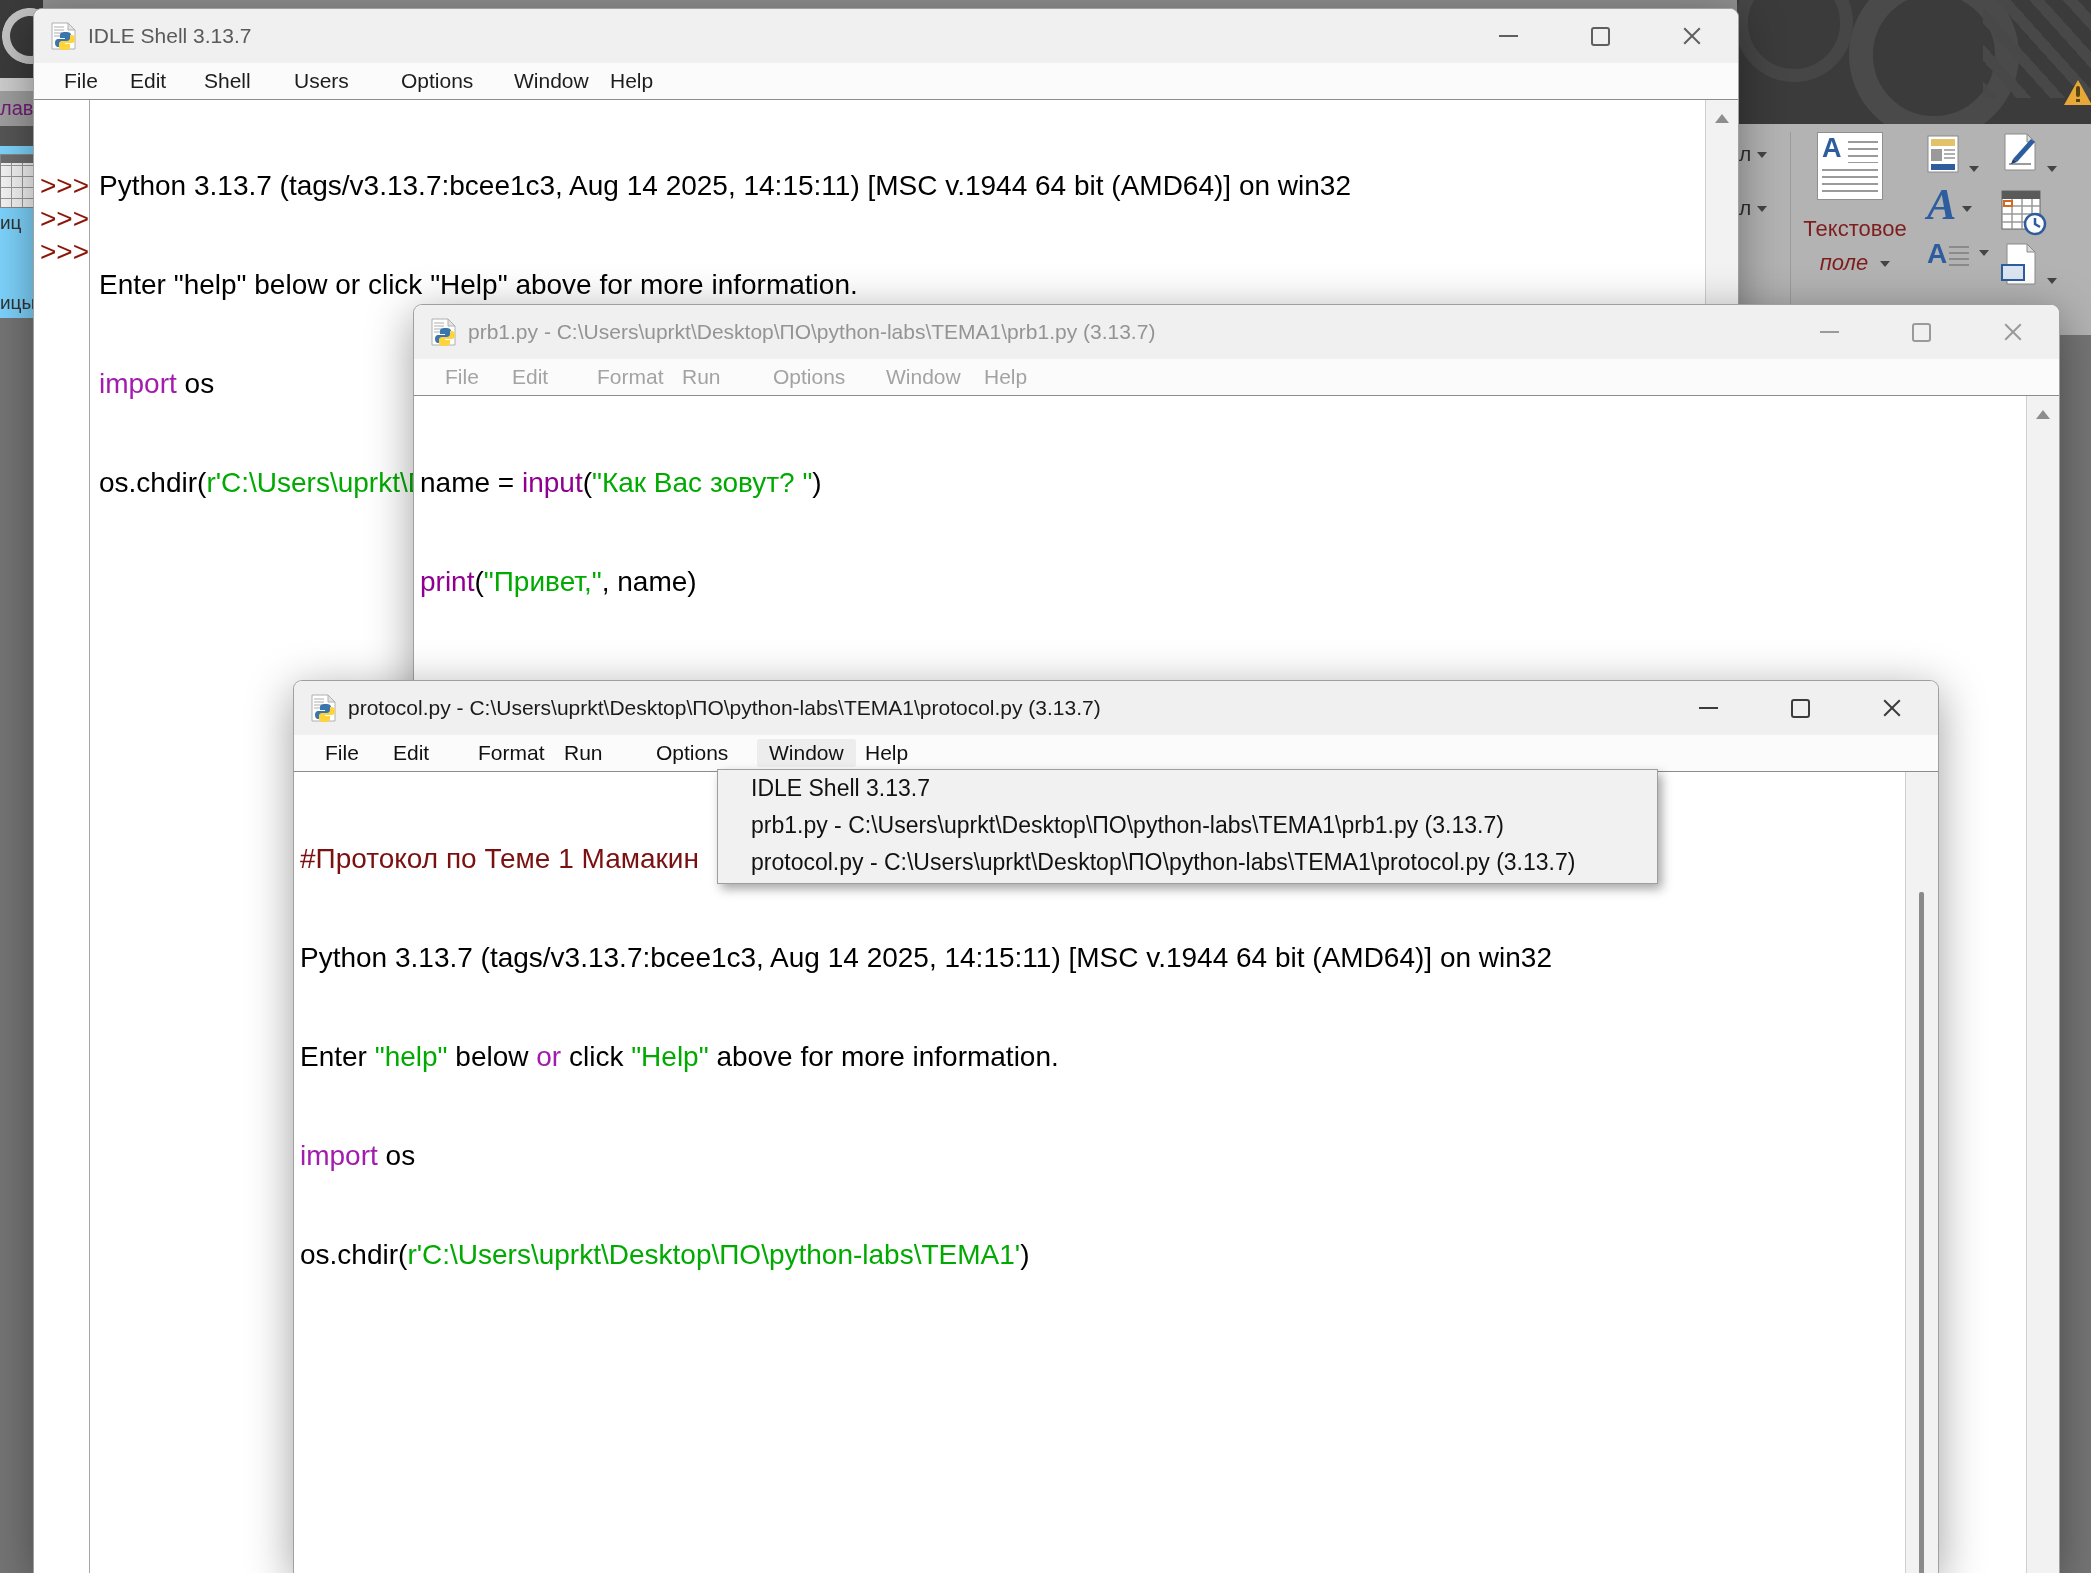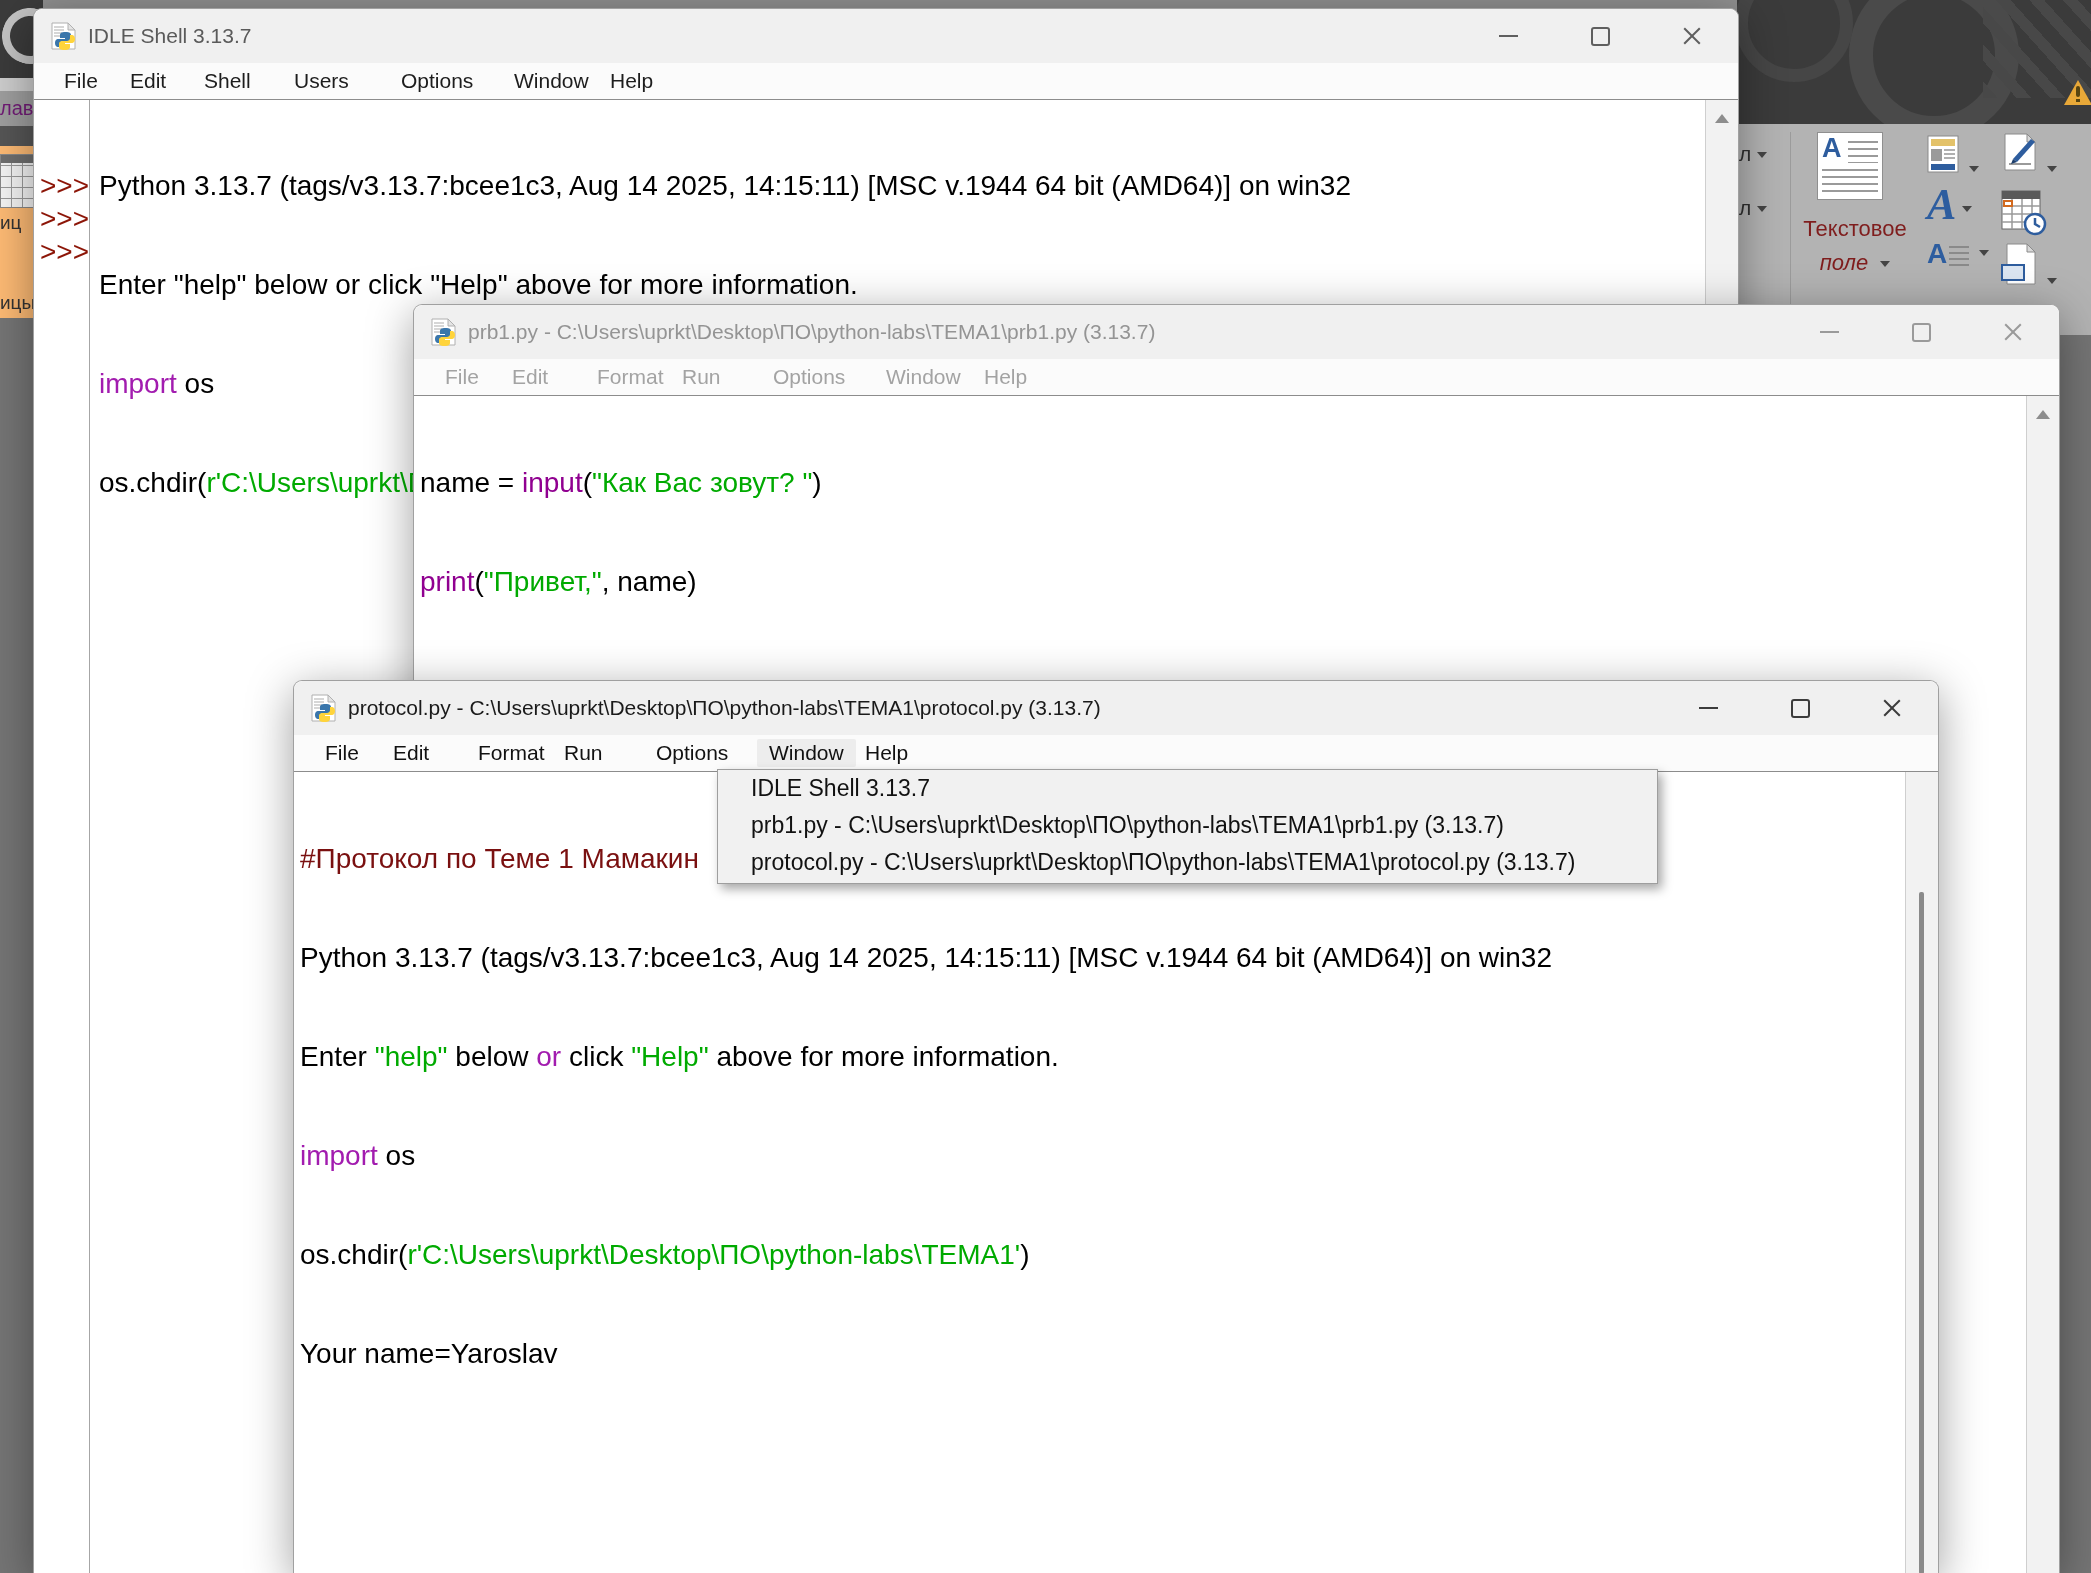--- a/index.html
+++ b/index.html
@@ -9,21 +9,21 @@
 
   
   .left-strip{left:0;top:0;width:43px;height:1573px;z-index:0;}
   .ls-seg{position:absolute;left:0;width:43px;}
   .ls-dark-top{top:0;height:80px;background:#3b3b3b;overflow:hidden;}
   .c-arc{position:absolute;left:2px;top:8px;width:40px;height:40px;border:8px solid #c4c4c4;
          border-radius:50%;border-right-color:transparent;transform:rotate(18deg);}
   .ls-band-light{top:78px;height:13px;background:#cdcdcd;}
   .ls-glav{top:91px;height:35px;background:#9e9e9e;color:#701a75;font-size:20px;line-height:35px;overflow:hidden;}
   .ls-dark-band{top:126px;height:20px;background:#565656;}
-  .ls-mid{top:146px;height:172px;background:#fdba74;color:#333;overflow:hidden;}
+  .ls-mid{top:146px;height:172px;background:#7dd3fc;color:#333;overflow:hidden;}
   .ls-bottom{top:318px;height:1255px;background:#757575;}
   .frag-ic{position:absolute;left:0;top:66px;font-size:19px;color:#333;}
   .frag-icy{position:absolute;left:0;top:146px;font-size:19px;color:#333;}
   .tbl-icon{position:absolute;left:0;top:8px;width:34px;height:52px;background:#f5f5f5;border:1px solid #888;
     background-image:linear-gradient(#6f6f6f 0 8px, transparent 8px),
       repeating-linear-gradient(to bottom, transparent 0 10px, #9a9a9a 10px 11px),
       repeating-linear-gradient(to right, transparent 0 10px, #9a9a9a 10px 11px);}
 
   
   .dark-tr{left:1737px;top:0;width:354px;height:124px;background:#3b3b3b;overflow:hidden;z-index:0;}
@@ -328,21 +328,20 @@
     <span style="left:475px;" class="mi-active">Window</span>
     <span style="left:571px;">Help</span>
   </div>
   <div class="content">
     <div class="code ed-code">
       <div><span class="tok-c">#Протокол по Теме 1 Мамакин</span></div>
       <div><span class="tok-p">Python 3.13.7 (tags/v3.13.7:bcee1c3, Aug 14 2025, 14:15:11) [MSC v.1944 64 bit (AMD64)] on win32</span></div>
       <div><span class="tok-p">Enter </span><span class="tok-s">"help"</span><span class="tok-p"> below </span><span class="tok-k">or</span><span class="tok-p"> click </span><span class="tok-s">"Help"</span><span class="tok-p"> above for more information.</span></div>
       <div><span class="tok-k">import</span><span class="tok-p"> os</span></div>
       <div><span class="tok-p">os.chdir(</span><span class="tok-s">r'C:\Users\uprkt\Desktop\ПО\python-labs\TEMA1'</span><span class="tok-p">)</span></div>
-      <div><span class="tok-p">Your name=Yaroslav</span></div>
       
       
       
       
       
       
       
       
       
       

